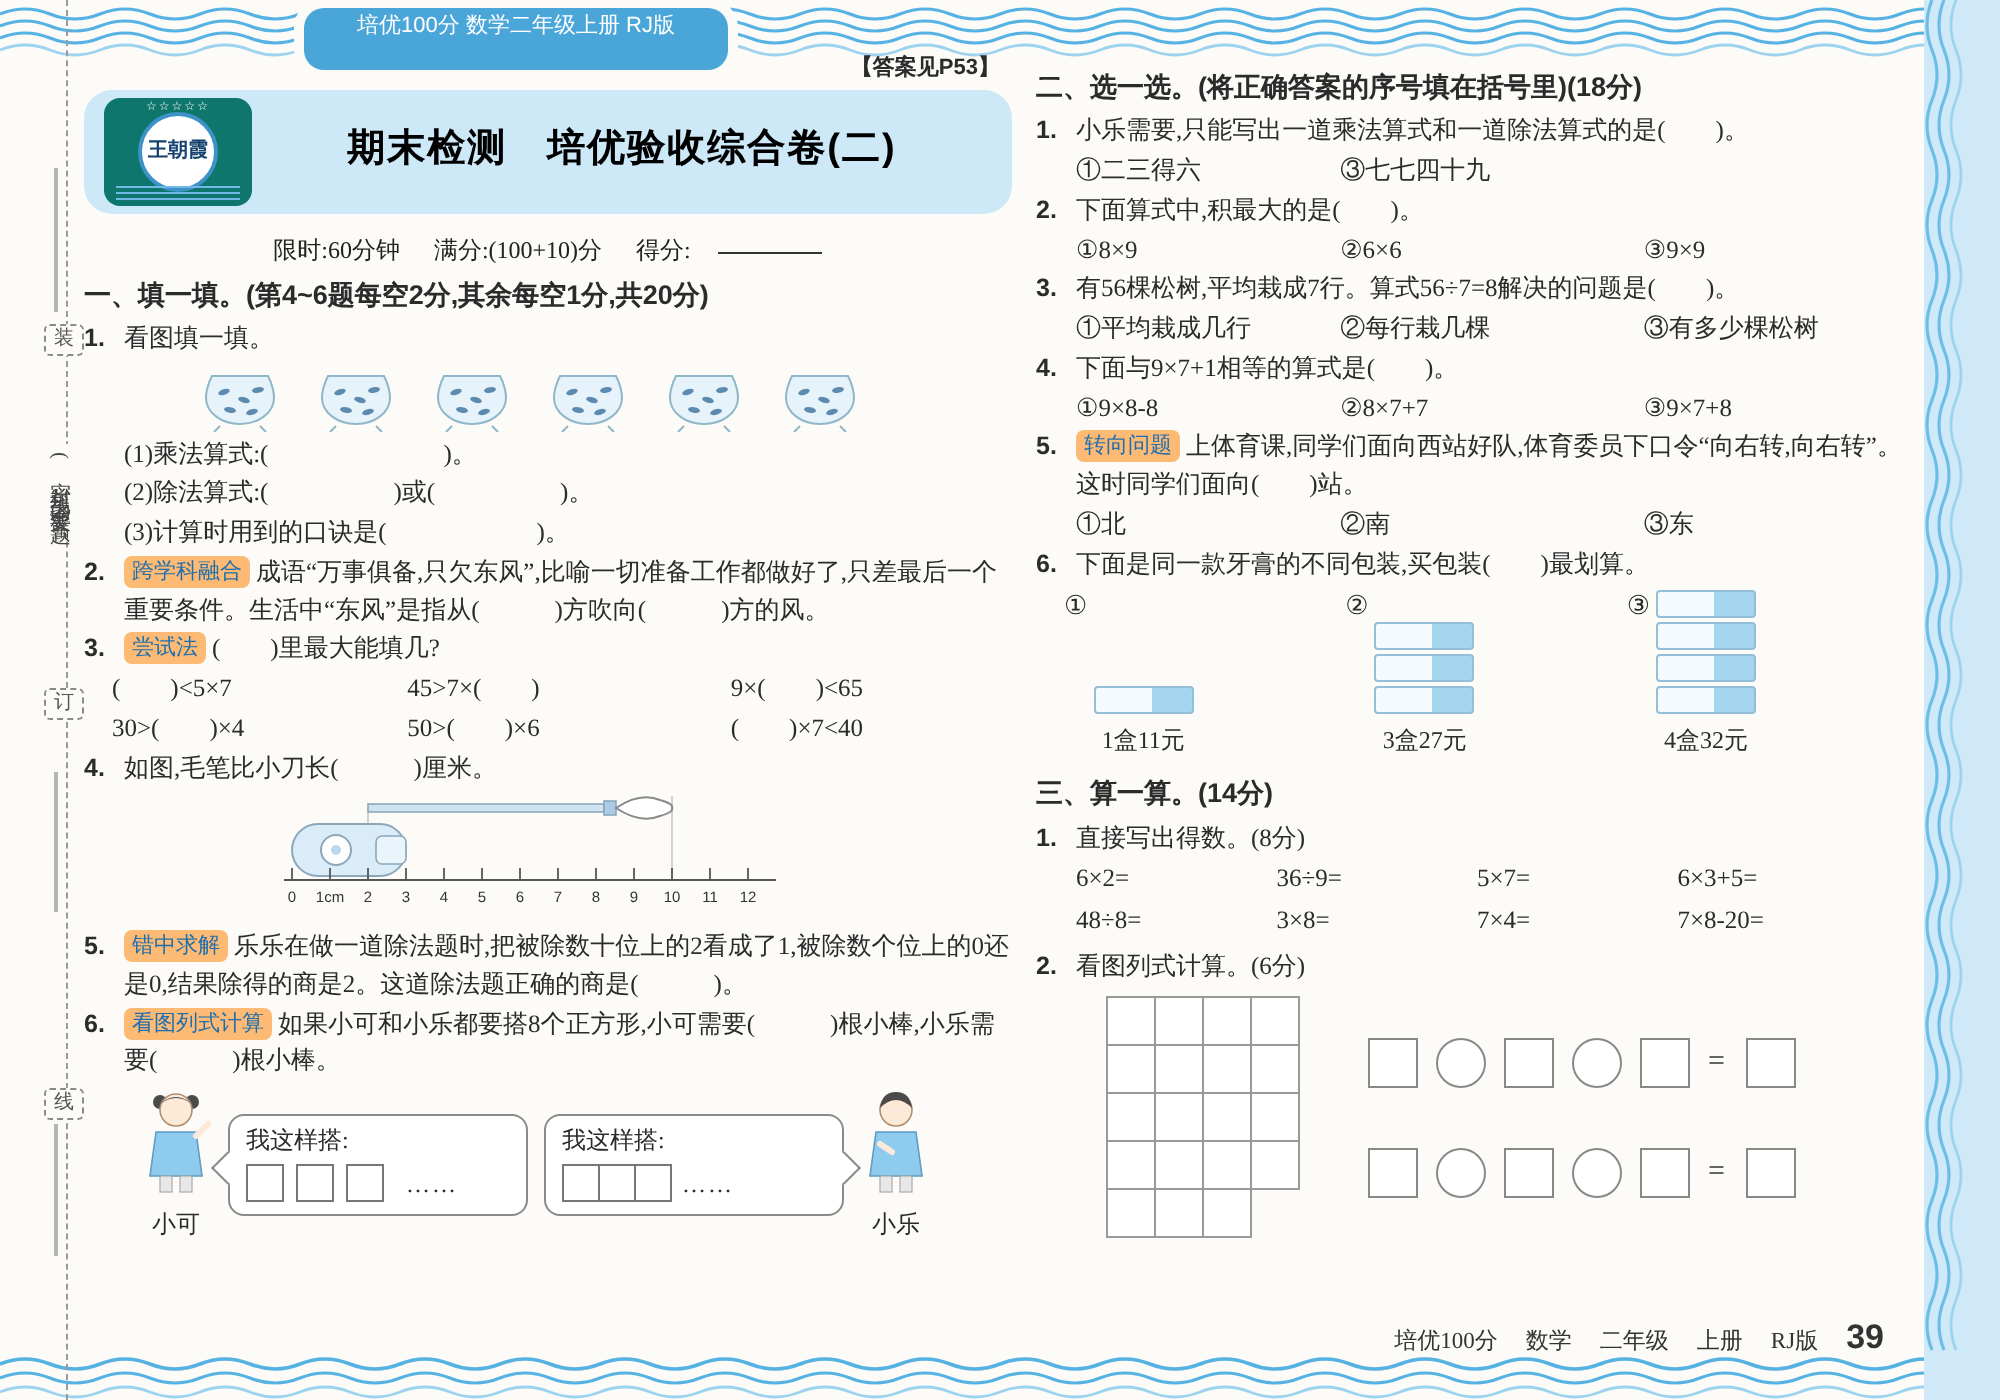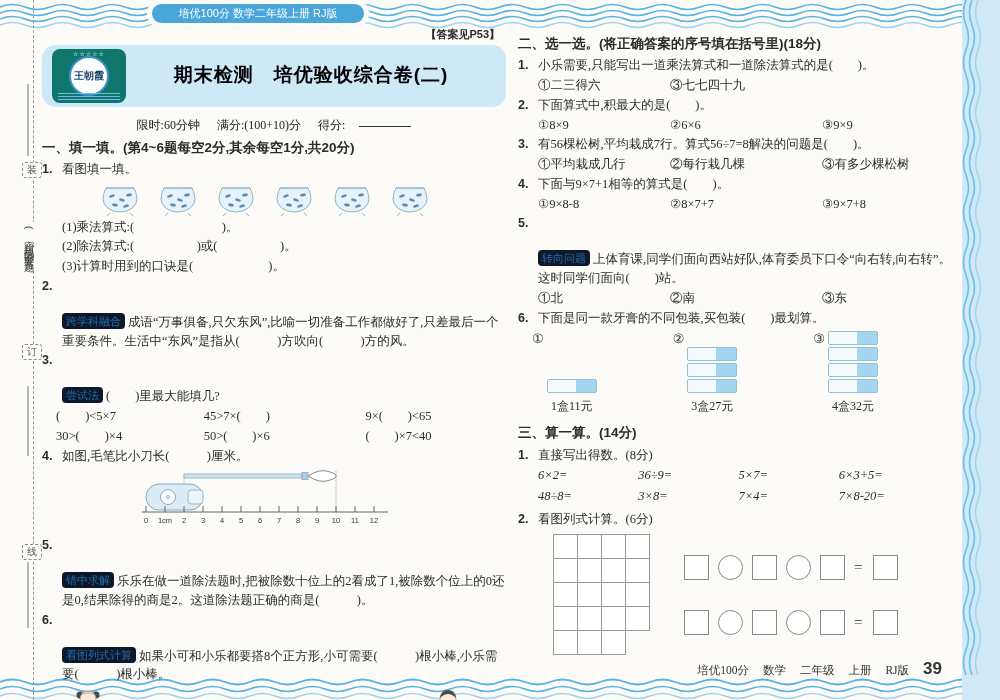--- a/index.html
+++ b/index.html
@@ -3,21 +3,21 @@
 <meta charset="utf-8">
 <style>
   html,body{margin:0;padding:0;}
   body{width:1000px;height:700px;position:relative;overflow:hidden;background:#fcfbf8;
        font-family:"Liberation Serif",serif;color:#2b2b2b;font-size:12.5px;line-height:1.5;}
   
   .topband,.botband{position:absolute;left:0;width:1000px;}
   .topband{top:0;height:30px;}
   .botband{bottom:0;height:24px;}
   .rightband{position:absolute;right:0;top:0;width:42px;height:700px;}
-  .pill{position:absolute;top:4px;left:152px;width:212px;height:19px;background:#4aa6d9;color:#fff;
+  .pill{position:absolute;top:4px;left:152px;width:212px;height:31px;background:#4aa6d9;color:#fff;
         border-radius:10px;font-size:11px;text-align:center;line-height:19px;
         font-family:"Liberation Sans",sans-serif;box-shadow:0 0 0 5px #fcfbf8;}
   .margin-dash{position:absolute;left:33px;top:0;height:700px;border-left:1px dashed #9a9a9a;}
   .margin-solid{position:absolute;left:27px;width:2px;background:#b5b5b5;}
   .bindbox{position:absolute;left:22px;width:14px;padding:1px 2px;border:1px dashed #8a8a8a;border-radius:3px;
            background:#fcfbf8;font-size:10px;color:#555;text-align:center;line-height:12px;}
   .sealtext{position:absolute;left:21px;top:222px;writing-mode:vertical-rl;font-size:10.5px;color:#444;
             letter-spacing:3px;background:#fcfbf8;padding:4px 0;}
   
   .lcol{position:absolute;left:42px;top:26px;width:464px;}
@@ -42,26 +42,26 @@
   .qr .f1{top:1px;left:1px;} .qr .f2{top:1px;right:1px;} .qr .f3{bottom:1px;left:1px;}
   .qrcap{font-size:8px;color:#444;margin-top:2px;white-space:nowrap;}
   .metaline{text-align:center;font-size:12px;margin:6px 0 2px;color:#222;}
   .metaline span{margin:2px 7px;}
   .blankline{display:inline-block;width:52px;border-bottom:1px solid #333;height:11px;vertical-align:baseline;}
   
   .sec-head{font-weight:bold;font-size:13.5px;margin:4px 0 2px;font-family:"Liberation Sans",sans-serif;}
   .q{display:flex;margin:1px 0;}
   .qnum{font-weight:bold;font-family:"Liberation Sans",sans-serif;flex:0 0 20px;}
   .qbody{flex:1;}
-  .badge{display:inline-block;background:#0f172a;color:#1f6fae;border-radius:4px;padding:0 4px;
-         font-size:11px;margin-right:3px;line-height:16px;vertical-align:1px;margin-top:36px;}
+  .badge{display:inline-block;background:#fdba74;color:#1f6fae;border-radius:4px;padding:0 4px;
+         font-size:11px;margin-right:3px;line-height:16px;vertical-align:1px;}
   .sublist div{margin:1px 0;}
   .exprow{display:grid;grid-template-columns:1.05fr 1.15fr 1fr;margin:1px 0;}
   .opts{display:grid;grid-template-columns:1fr 1.15fr 1fr;padding-left:20px;margin:1px 0;}
-  .calcrow{display:grid;grid-template-columns:1fr 1fr 1fr 1.15fr;padding-left:20px;margin:2px 0;font-style:italic;}
+  .calcrow{display:grid;grid-template-columns:1fr 1fr 1fr 1.15fr;padding-left:20px;margin:2px 0;}
   
   .bowls{display:flex;gap:14px;padding-left:56px;margin:3px 0 2px;}
   
   .rulerfig{padding-left:92px;margin:1px 0 2px;}
   
   .illus{display:flex;align-items:center;gap:8px;padding-left:28px;margin-top:4px;}
   .kid{text-align:center;font-size:12px;}
   .bubble{position:relative;border:1.5px solid #8a8a8a;border-radius:8px;background:#fff;padding:3px 8px 6px;width:132px;}
   .bubble .tail{position:absolute;top:20px;width:11px;height:11px;background:#fff;transform:rotate(45deg);}
   .bubble.left .tail{left:-7px;border-left:1.5px solid #8a8a8a;border-bottom:1.5px solid #8a8a8a;}

